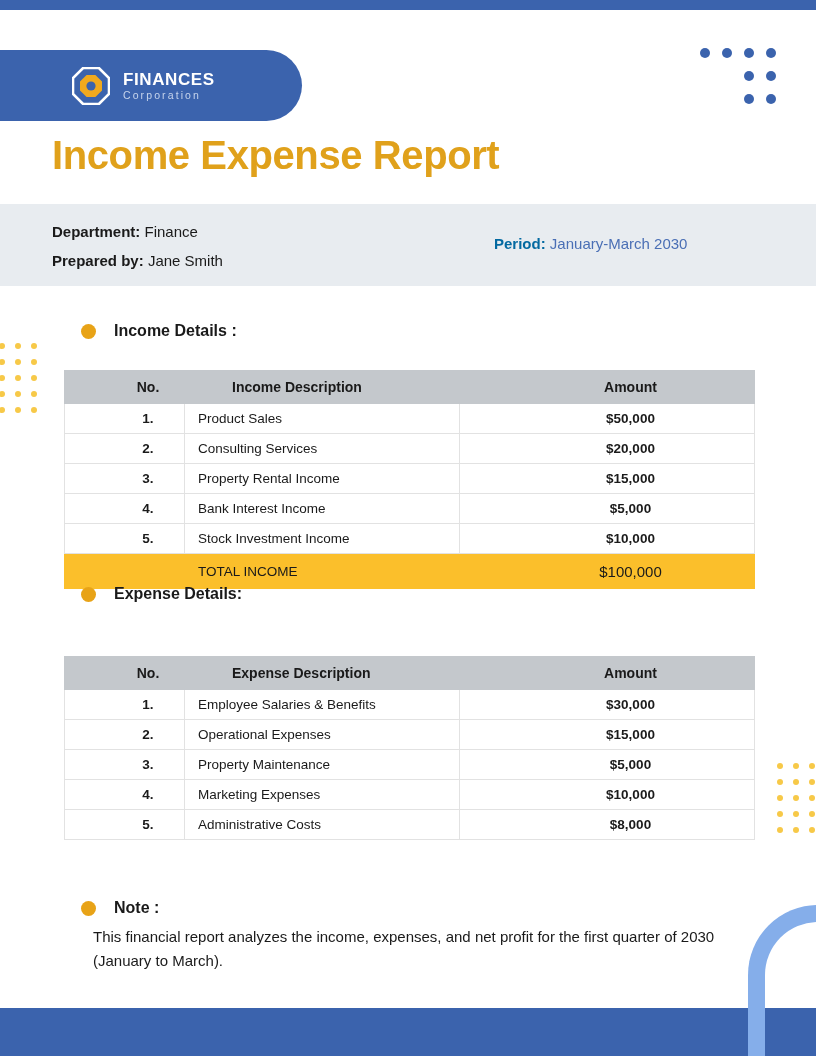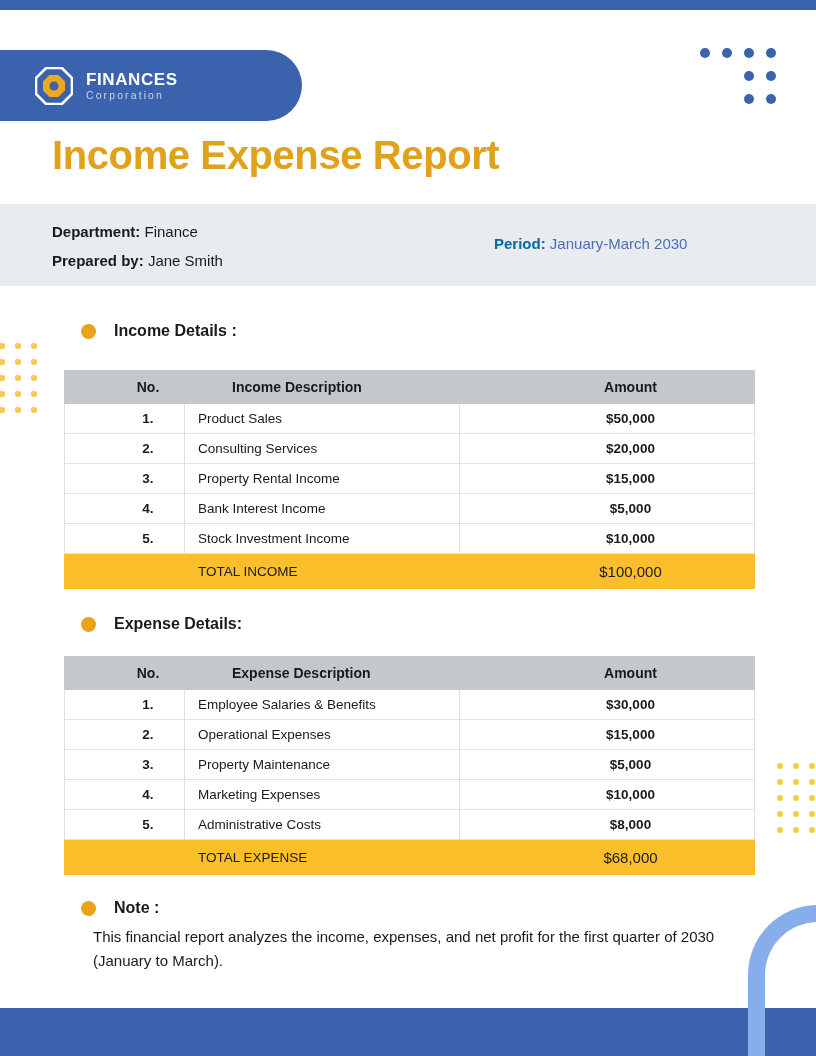--- a/index.html
+++ b/index.html
@@ -53,21 +53,21 @@
 
   
   .logo-banner {
     position: absolute;
     left: 0; top: 50px;
     width: 302px; height: 71px;
     background: #3B63AD;
     border-radius: 0 36px 36px 0;
     display: flex;
     align-items: center;
-    padding-left: 35px;
+    padding-left: 72px;
   }
   .logo-mark {
     width: 38px; height: 38px;
     flex: 0 0 38px;
     position: relative;
   }
   .logo-text { margin-left: 13px; line-height: 1; }
   .logo-name {
     color: #ffffff;
     font-size: 17px;
@@ -338,21 +338,21 @@
         <td class="c-amt amt-lg">$10,000</td>
       </tr>
       <tr class="total">
         <td class="c-no"></td>
         <td class="c-desc">TOTAL INCOME</td>
         <td class="c-amt">$100,000</td>
       </tr>
     </tbody>
   </table>
 
-  <div class="section-head" style="left:63px; top:615px;">
+  <div class="section-head" style="left:63px; top:585px;">
     <span class="bullet"></span>
     <span>Expense Details:</span>
   </div>
 
   <table class="rpt" style="left:64px; top:656px;">
     <thead>
       <tr>
         <th class="col-no">No.</th>
         <th class="col-desc">Expense Description</th>
         <th class="col-amt">Amount</th>
@@ -377,25 +377,20 @@
       <tr>
         <td class="c-no">4.</td>
         <td class="c-desc">Marketing Expenses</td>
         <td class="c-amt">$10,000</td>
       </tr>
       <tr>
         <td class="c-no">5.</td>
         <td class="c-desc">Administrative Costs</td>
         <td class="c-amt">$8,000</td>
       </tr>
-      <tr class="total">
-        <td class="c-no"></td>
-        <td class="c-desc">TOTAL EXPENSE</td>
-        <td class="c-amt">$68,000</td>
-      </tr>
     </tbody>
   </table>
 
   <div class="section-head" style="left:63px; top:899px;">
     <span class="bullet"></span>
     <span>Note :</span>
   </div>
   <div class="note-body">This financial report analyzes the income, expenses, and net profit for the first quarter of 2030 (January to March).</div>
 
 </div>

